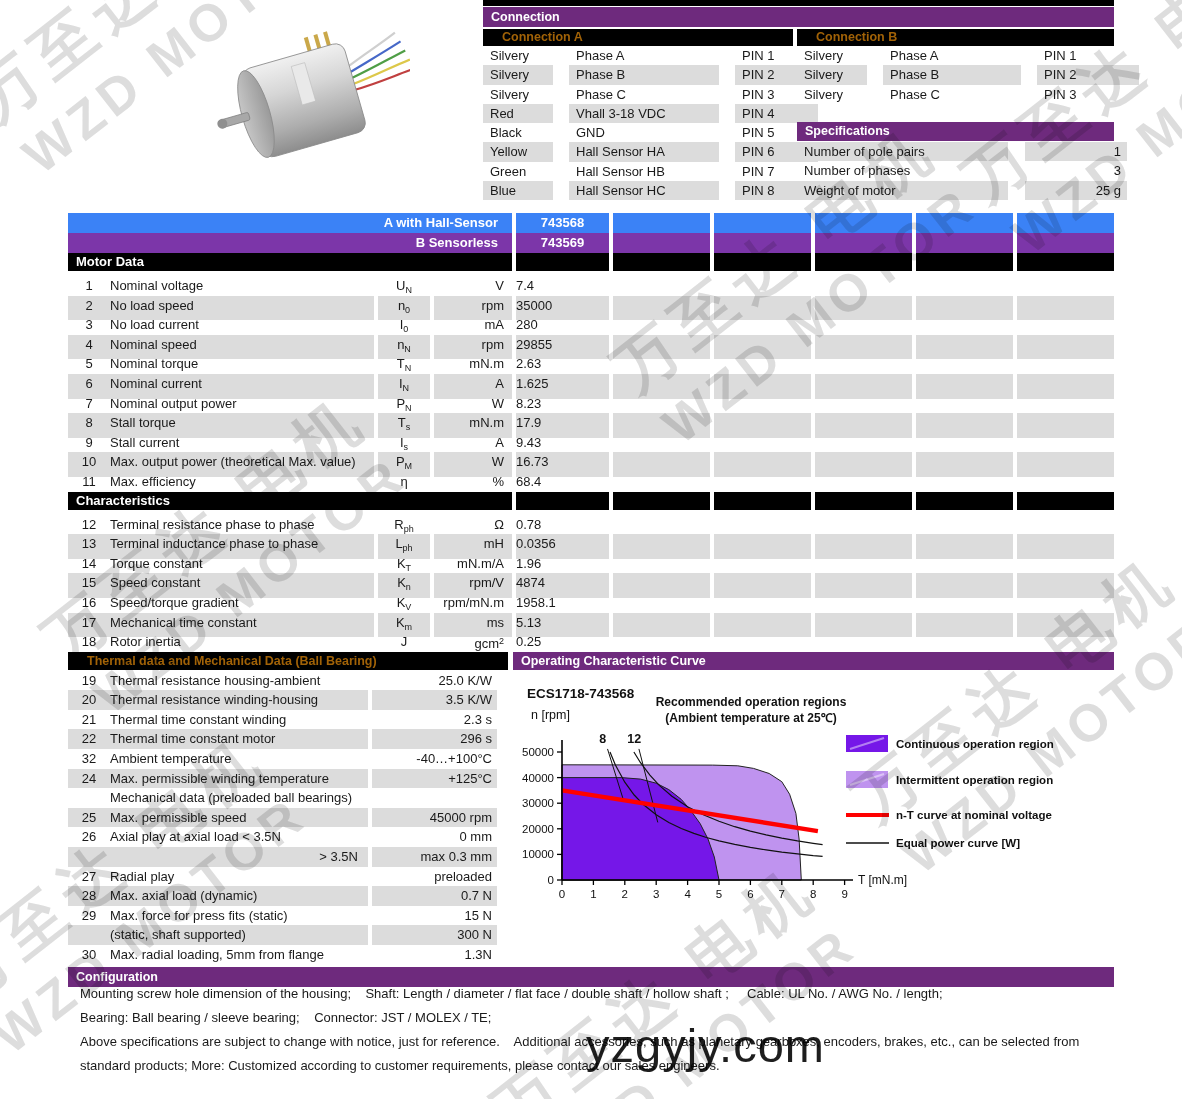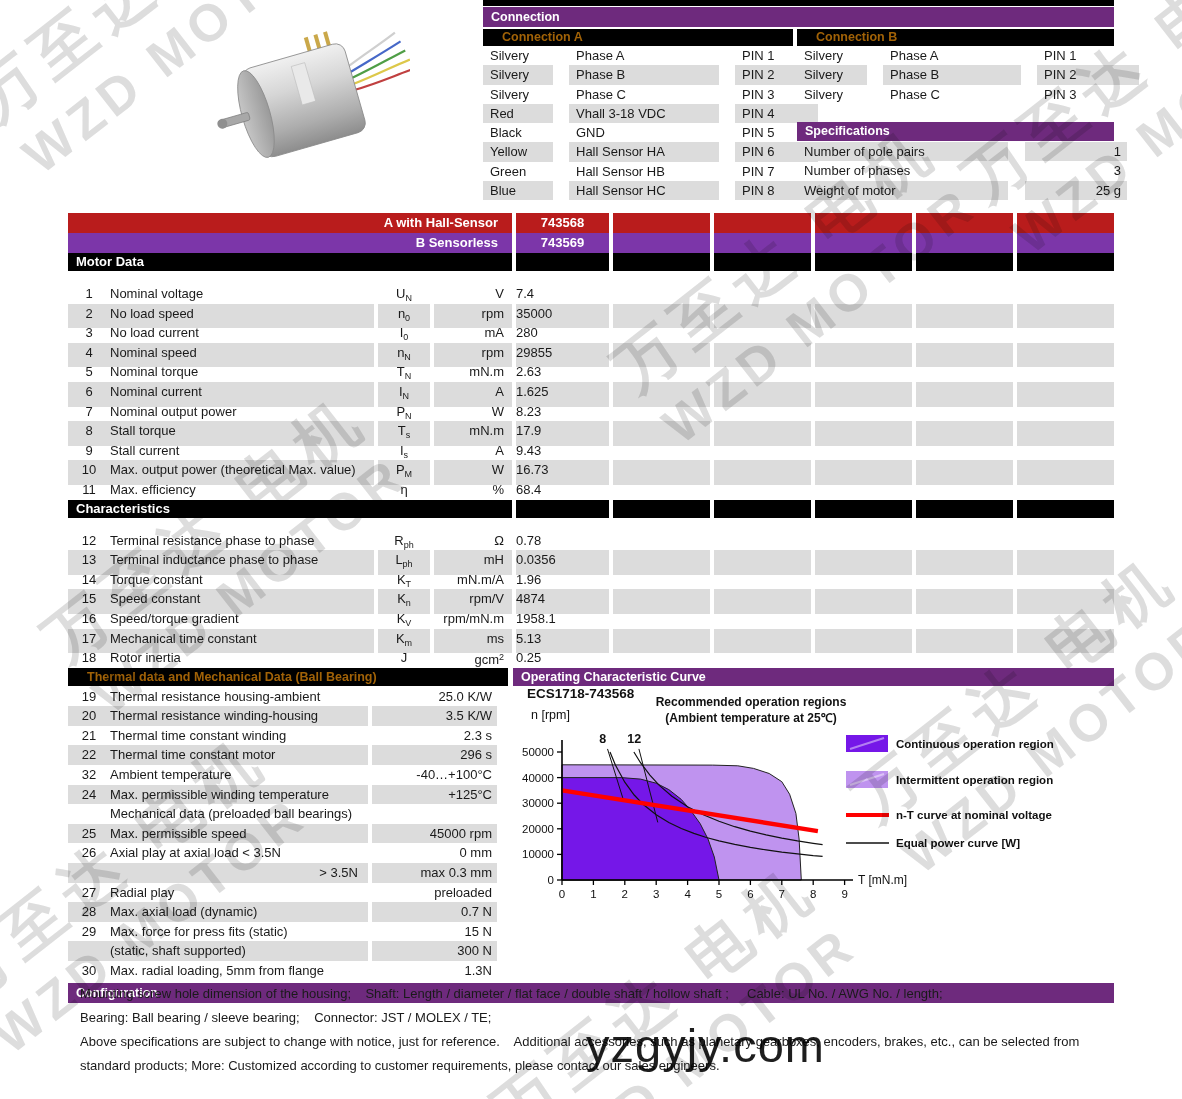--- a/index.html
+++ b/index.html
@@ -30,25 +30,25 @@
   #spec-title{position:absolute;left:314px;top:122px;width:317px;}
   #spec-rows{position:absolute;left:314px;top:142px;width:317px;}
   .srow{display:grid;grid-template-columns:211px 102px;column-gap:17px;height:19.3px;line-height:19.3px;}
   .srow>div:first-child{padding-left:7px;}
   .srow>div:last-child{text-align:right;padding-right:6px;}
   .srow.shade>div{background:#dcdcdc;}
   
   #maintable{position:absolute;left:68px;top:213px;width:1046px;z-index:2;font-size:13px;}
   .prow,.hbar{display:grid;grid-template-columns:444px 93px repeat(5,1fr);column-gap:4px;}
   .prow{height:19.5px;line-height:19.5px;margin-bottom:0.5px;color:#fff;font-weight:bold;}
-  .prow.p0>div{background:#b91c1c;}
+  .prow.p0>div{background:#3b82f6;}
   .prow.p1>div{background:#7c36a9;}
   .prow .pl{text-align:right;padding-right:14px;}
   .prow .pv{text-align:center;}
-  .hbar{height:16px;line-height:18px;margin-bottom:15px;}
+  .hbar{height:16px;line-height:18px;margin-bottom:7px;}
   .hbar>div{background:#000;color:#fff;font-weight:bold;}
   .hbar>div:first-child{padding-left:8px;}
   .mrow{display:grid;grid-template-columns:306px 52px 78px 93px repeat(5,1fr);column-gap:4px;height:19.6px;line-height:19.6px;}
   .mrow.shade>div{background:#dcdcdc;}
   .mrow .nl{display:flex;}
   .mrow .num{width:42px;text-align:center;flex:none;}
   .mrow .sym{text-align:center;}
   .mrow .unit{text-align:right;padding-right:8px;}
   .mrow .val{text-align:left;padding-right:8px;}
   sub{font-size:9px;vertical-align:-3px;}

